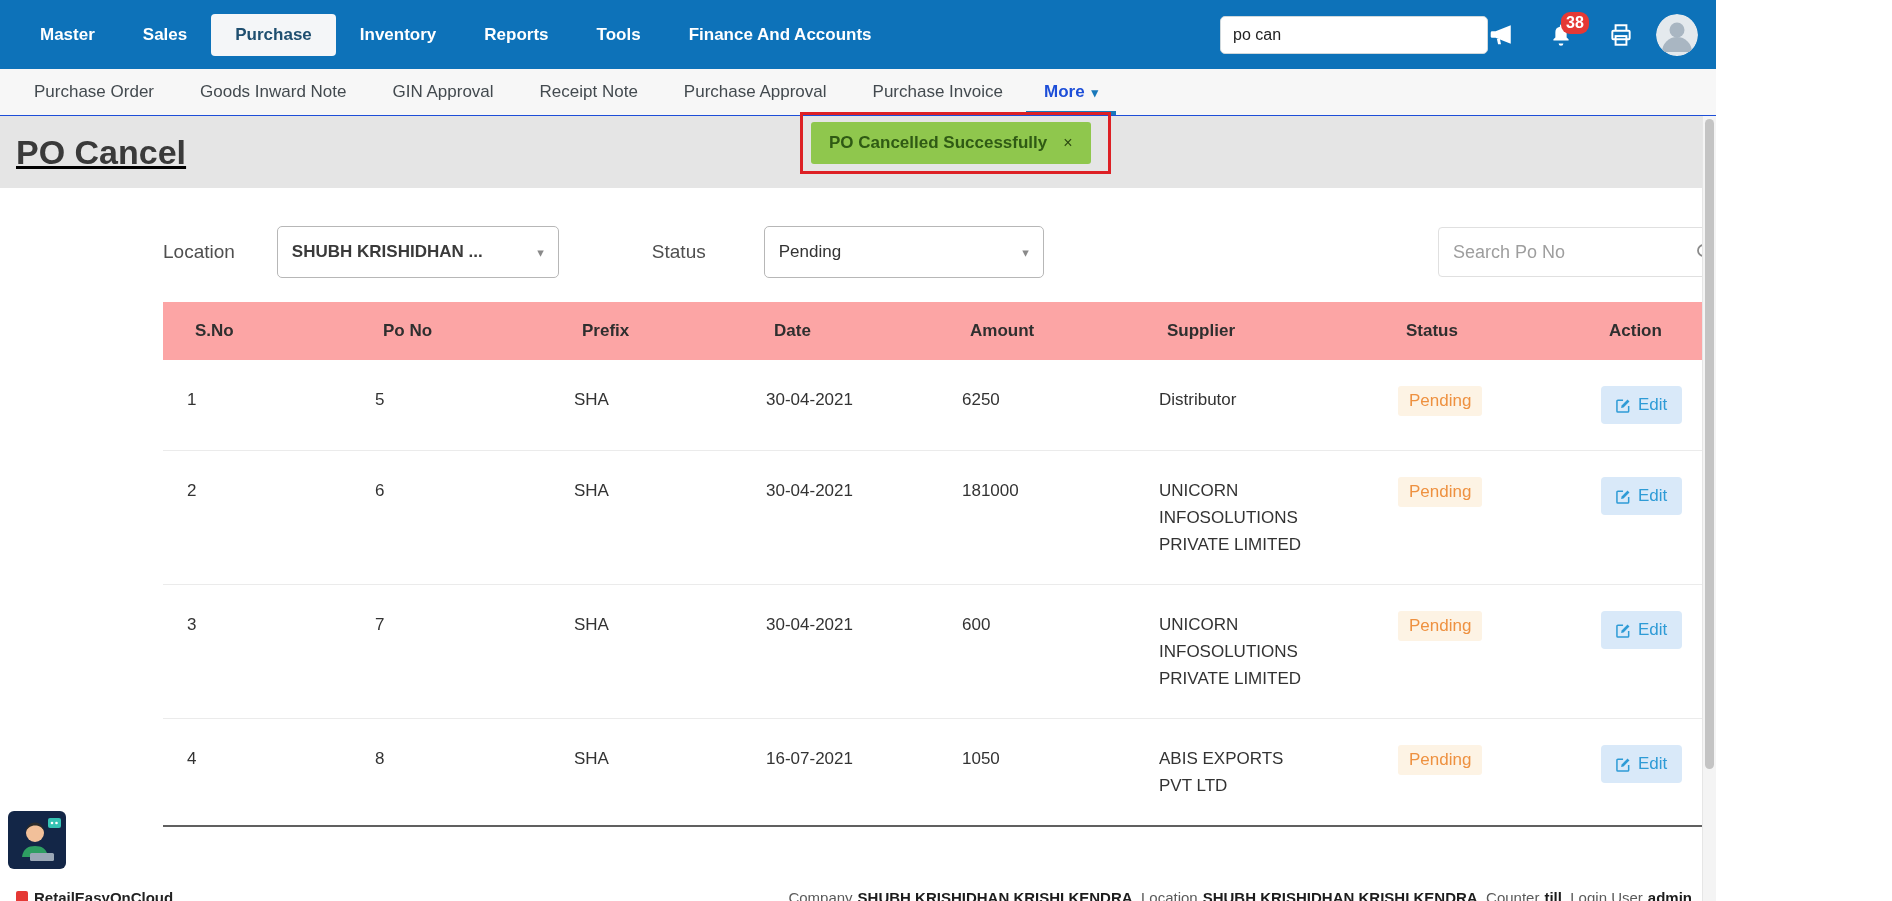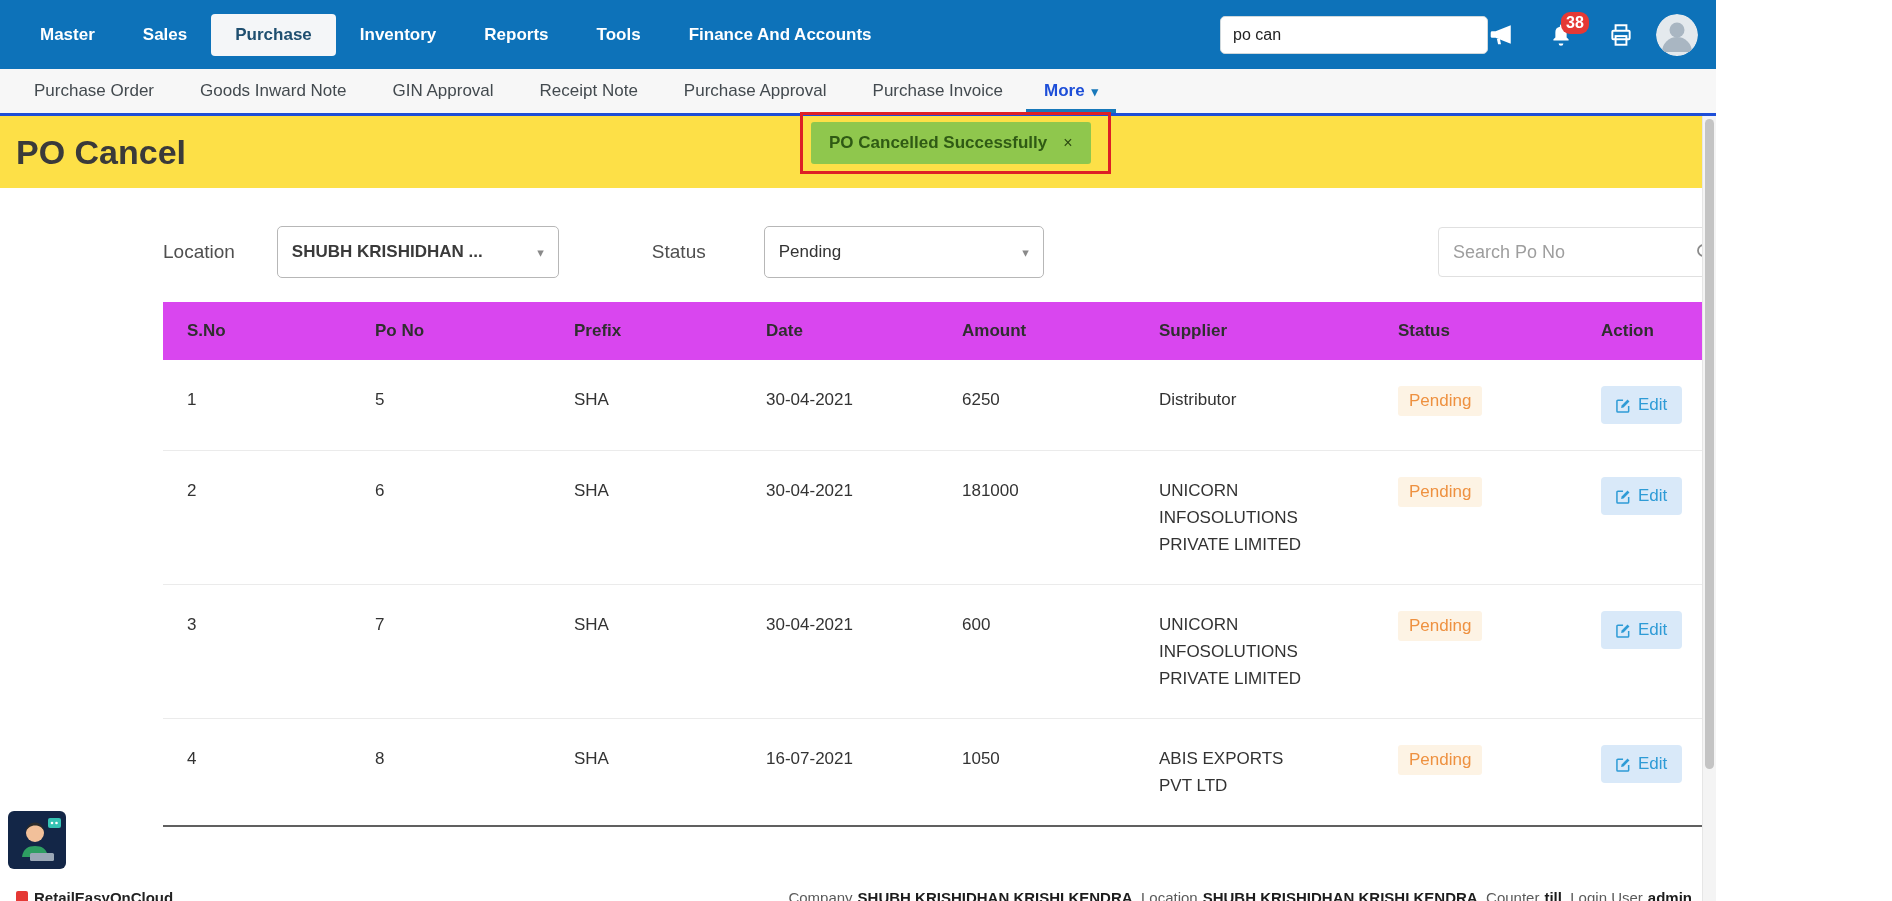--- a/index.html
+++ b/index.html
@@ -17,28 +17,28 @@
   .topbar-right { margin-left: auto; display: flex; align-items: center; }
   .global-search { width: 268px; height: 38px; border: 1px solid #cfd8dc; border-radius: 5px; padding: 12px 12px;
     font-size: 16px; color: #222; font-family: inherit; outline: none; }
   .icon-btn { margin-right: 34px; position: relative; display: flex; cursor: pointer; }
   .icon-btn.last { margin-right: 22px; }
   .nbadge { position: absolute; top: -10px; left: 13px; background: #e53935; color: #fff; font-size: 16px;
     font-weight: 700; border-radius: 9px; padding: 3px 5px; line-height: 1; }
   .avatar { width: 42px; height: 42px; border-radius: 50%; overflow: hidden; display: block; margin-right: 8px; cursor: pointer; }
 
   
-  .subnav { display: flex; height: 47px; background: #f7f7f7; border-bottom: 3px solid #1d4ed8; padding-left: 11px; }
+  .subnav { display: flex; height: 47px; background: #f7f7f7; border-bottom: 1px solid #1d4ed8; padding-left: 11px; }
   .subnav-item { display: flex; align-items: center; padding: 0 23px; font-size: 17px; color: #434a4f; cursor: pointer; white-space: nowrap; }
   .subnav-item.more { color: #1d4ed8; font-weight: 700; border-bottom: 4px solid #1878ba; padding: 4px 18px 0 18px; }
   .caret::after { content: "▾"; font-size: 13px; color: #8a8a8a; margin-left: 7px; }
   .caret.blue::after { color: #1878ba; }
 
   
-  .page-header { height: 72px; background: #fde047; display: flex; align-items: center; padding-left: 16px; }
+  .page-header { height: 72px; background: #e5e5e5; display: flex; align-items: center; padding-left: 16px; text-decoration: underline; }
   .page-title { font-size: 34px; font-weight: 600; color: #3a3a3a; }
 
   
   .annotation { position: absolute; top: 112px; left: 800px; border: 3px solid #dd2025; padding: 7px 17px 7px 8px; z-index: 30; }
   .toast { display: flex; align-items: center; background: #8fc74d; border-radius: 3px; padding: 11px 18px;
     font-size: 17px; font-weight: 600; color: #2f5a14; }
   .toast-close { margin-left: 16px; font-size: 16px; color: #2d4a12; cursor: pointer; font-weight: 400; }
 
   
   .content { width: 1565px; margin-left: 163px; }
@@ -52,22 +52,22 @@
   .select-status { width: 280px; margin-left: 58px; }
   .select-value { font-size: 17px; color: #333; }
   .po-search { margin-left: auto; position: relative; width: 290px; }
   .po-search-input { width: 100%; height: 50px; border: 1px solid #e0e0e0; border-radius: 4px; padding: 0 44px 0 14px;
     font-size: 18px; color: #333; font-family: inherit; outline: none; }
   .po-search-input::placeholder { color: #9e9e9e; }
   .search-icon { position: absolute; right: 13px; top: 15px; }
 
   
   .po-table { width: 100%; border-collapse: collapse; table-layout: fixed; margin-top: 24px; }
-  .po-table th { background: #d946ef; text-align: left; font-size: 17px; font-weight: 700; color: #2f2f2f;
-    padding: 19px 10px 19px 24px; }
+  .po-table th { background: #fca5a5; text-align: left; font-size: 17px; font-weight: 700; color: #2f2f2f;
+    padding: 19px 10px 19px 32px; }
   .po-table td { font-size: 17px; color: #333; vertical-align: top; padding: 26px 10px 26px 24px;
     line-height: 27px; border-bottom: 1px solid #ebebeb; }
   .po-table tbody tr:last-child td { border-bottom: 2px solid #606060; }
   .supplier-text { display: block; max-width: 146px; overflow-wrap: break-word; }
   .badge-pending { display: inline-block; background: #fdf3e4; color: #ee9140; font-size: 17px; padding: 5px 11px;
     border-radius: 3px; line-height: 20px; }
   .edit-btn { display: inline-flex; align-items: center; gap: 7px; background: #d9e9f9; color: #2e9bd6; border: none;
     border-radius: 4px; font-size: 17px; padding: 9px 15px; cursor: pointer; font-family: inherit; line-height: 20px; }
 
   

